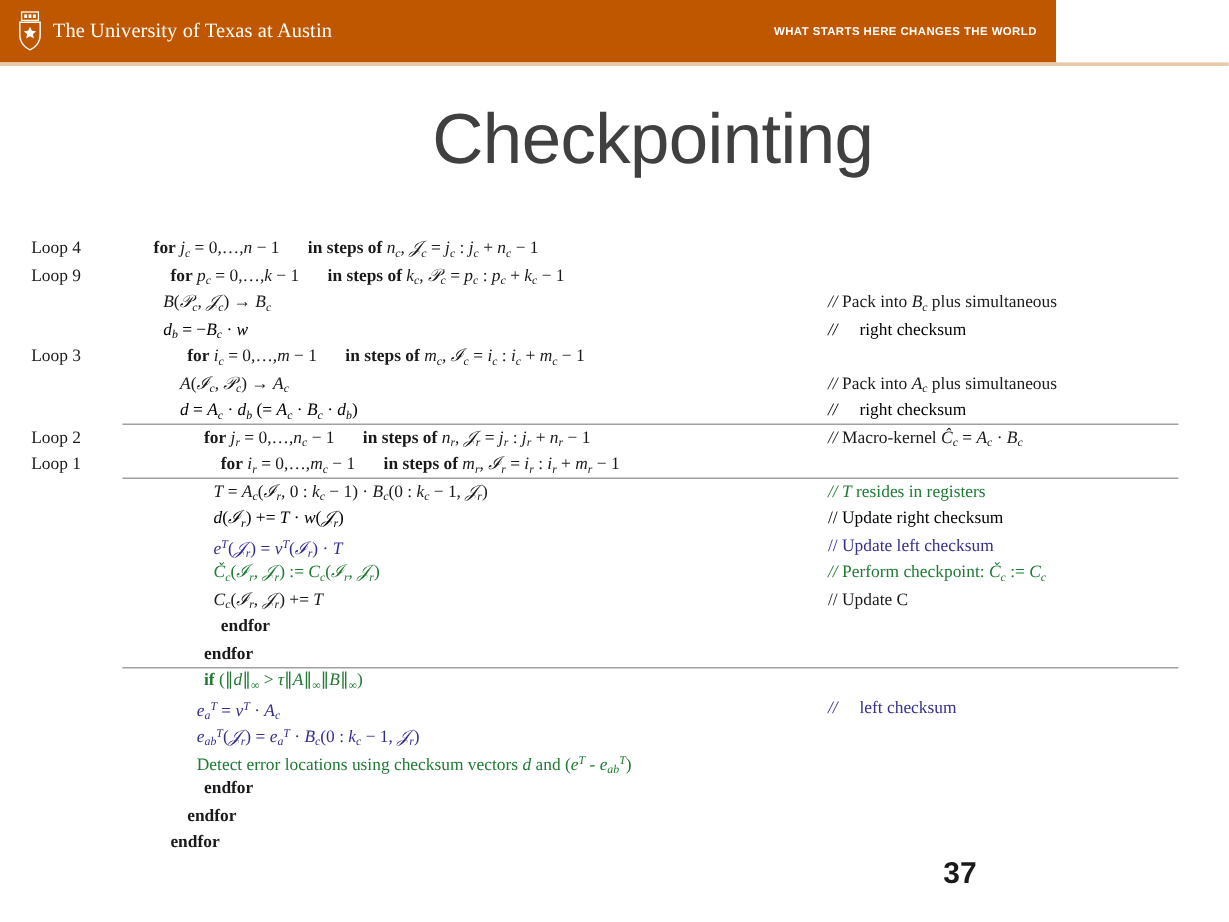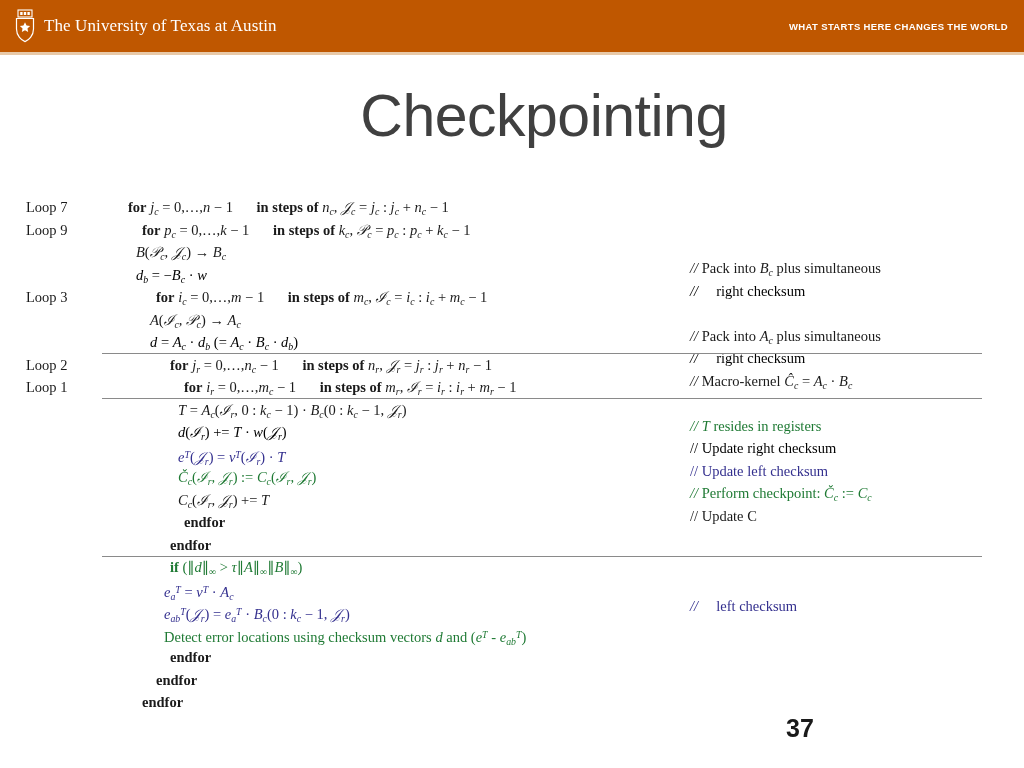--- a/index.html
+++ b/index.html
@@ -13,21 +13,21 @@
     background: #ffffff;
     font-family: "Liberation Sans", sans-serif;
     overflow: hidden;
     position: relative;
   }
 
   
   .header {
     position: absolute;
     top: 0; left: 0;
-    width: 1024px;
+    width: 880px;
     height: 52px;
     background: #bf5700;
     display: flex;
     align-items: center;
   }
   .header-rule {
     position: absolute;
     top: 52px; left: 0;
     width: 1024px; height: 3px;
     background: #e8c9a8;
@@ -104,21 +104,21 @@
     font-size: 14.5px;
     color: #1a1a1a;
   }
   .code {
     position: absolute;
     top: 0;
     left: 82px;
   }
   .comment {
     position: absolute;
-    top: 16px;
+    top: 0;
     left: 664px;
   }
   .hrule {
     position: absolute;
     left: 76px;
     width: 880px;
     height: 1px;
     background: #8a8a8a;
   }
 
@@ -175,21 +175,21 @@
   </div>
   <div class="tagline">WHAT STARTS HERE CHANGES THE WORLD</div>
 </div>
 <div class="header-rule"></div>
 
 <div class="slide-title">Checkpointing</div>
 
 <div class="algo">
 
   <div class="row">
-    <span class="loop-label">Loop 7</span>
+    <span class="loop-label">Loop 4</span>
     <span class="code i0 c-black">
       <span class="kw up">for</span>
       <span class="math"> j</span><sub>c</sub> <span class="up">= 0</span><span class="up">,…,</span><span class="math">n</span> <span class="up">− 1</span>
       <span class="kw up">in steps of</span>
       <span class="math">n</span><sub>c</sub><span class="up">,</span>
       <span class="cal">𝒥</span><sub>c</sub> <span class="up">=</span> <span class="math">j</span><sub>c</sub> <span class="up">:</span> <span class="math">j</span><sub>c</sub> <span class="up">+</span> <span class="math">n</span><sub>c</sub> <span class="up">− 1</span>
     </span>
   </div>
 
   <div class="row">

